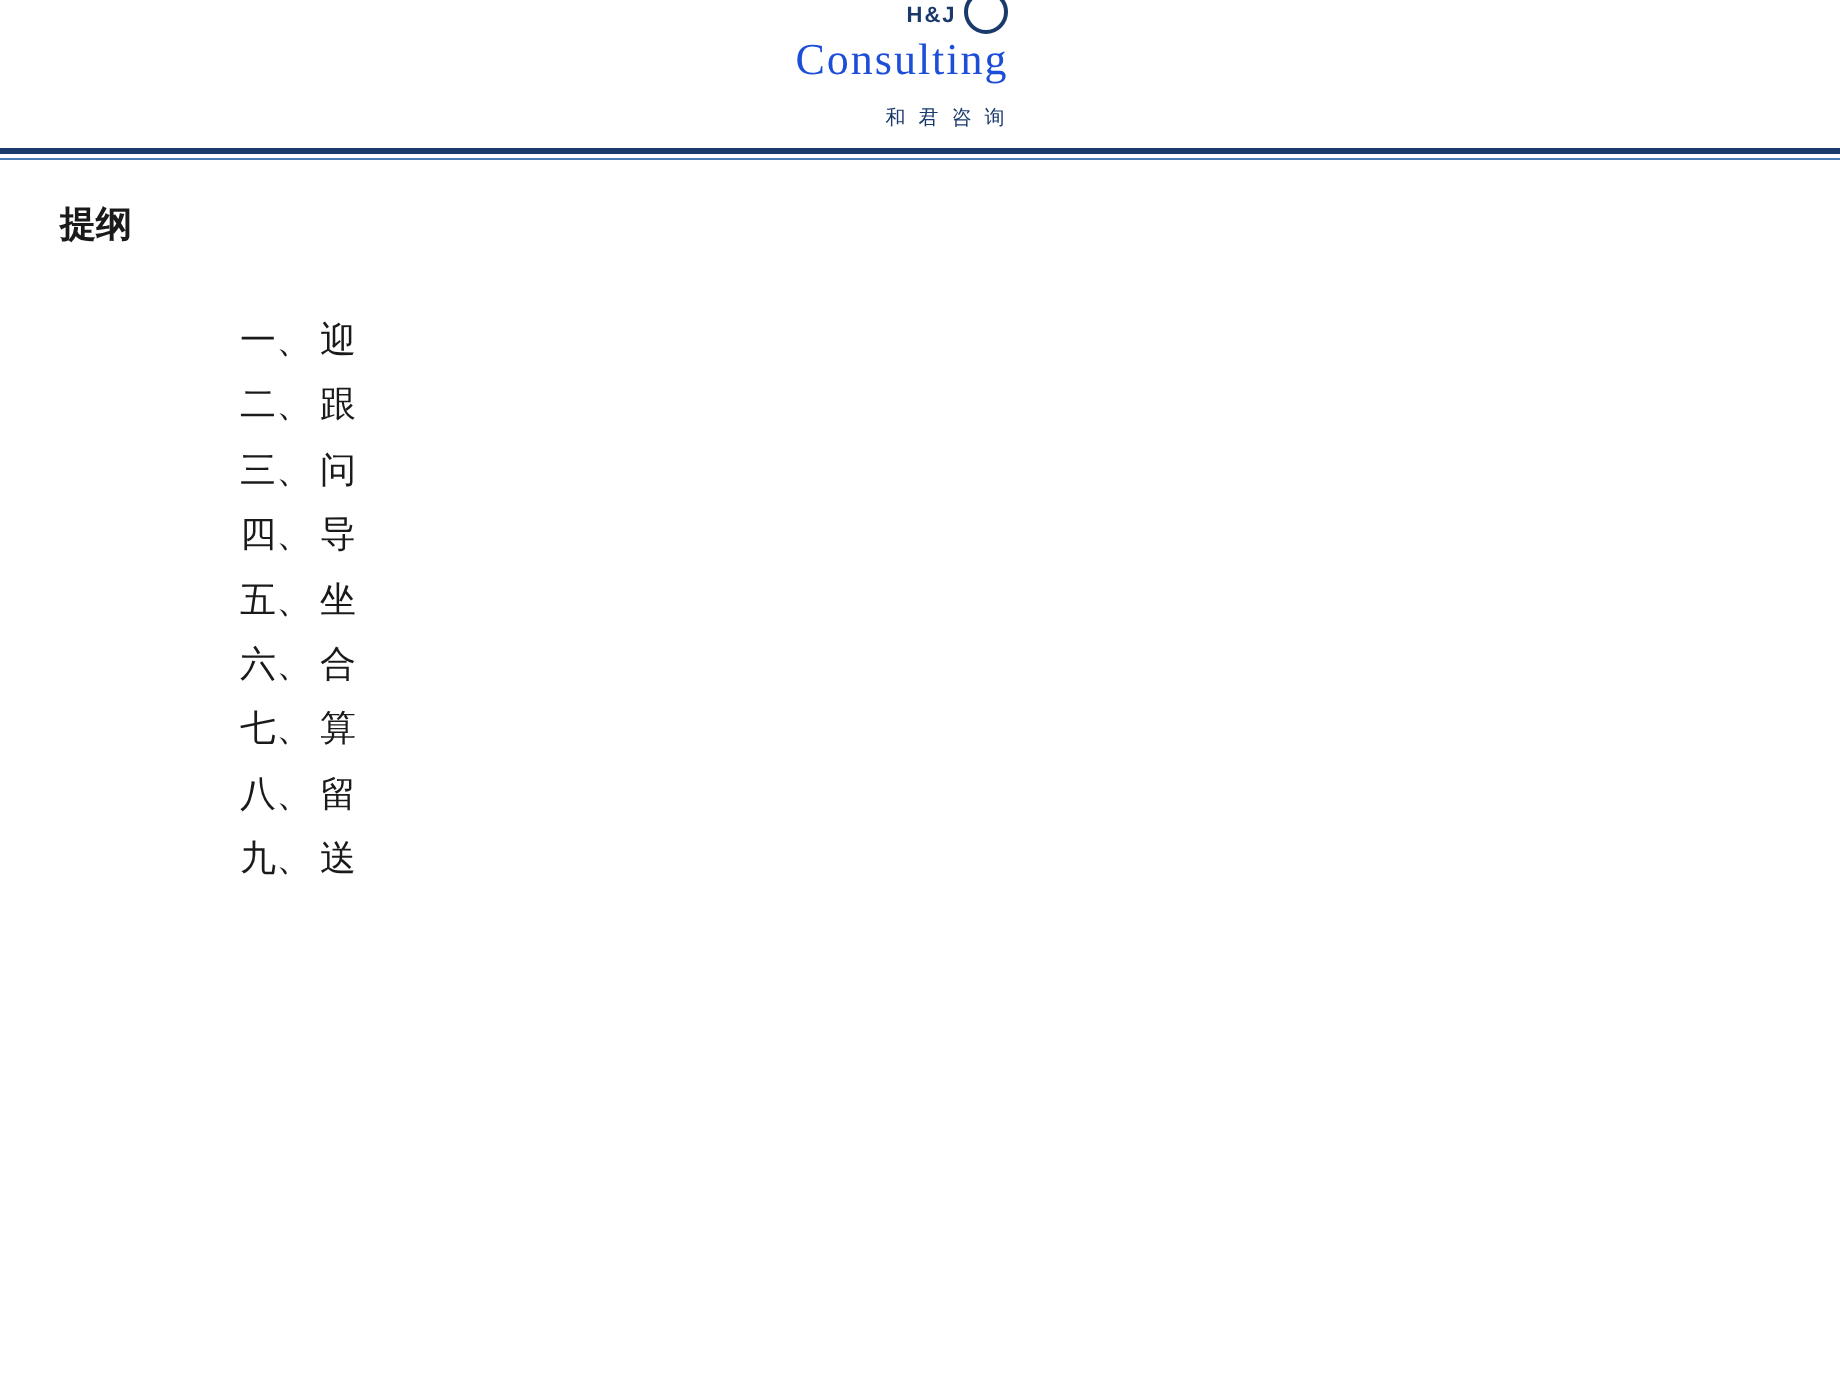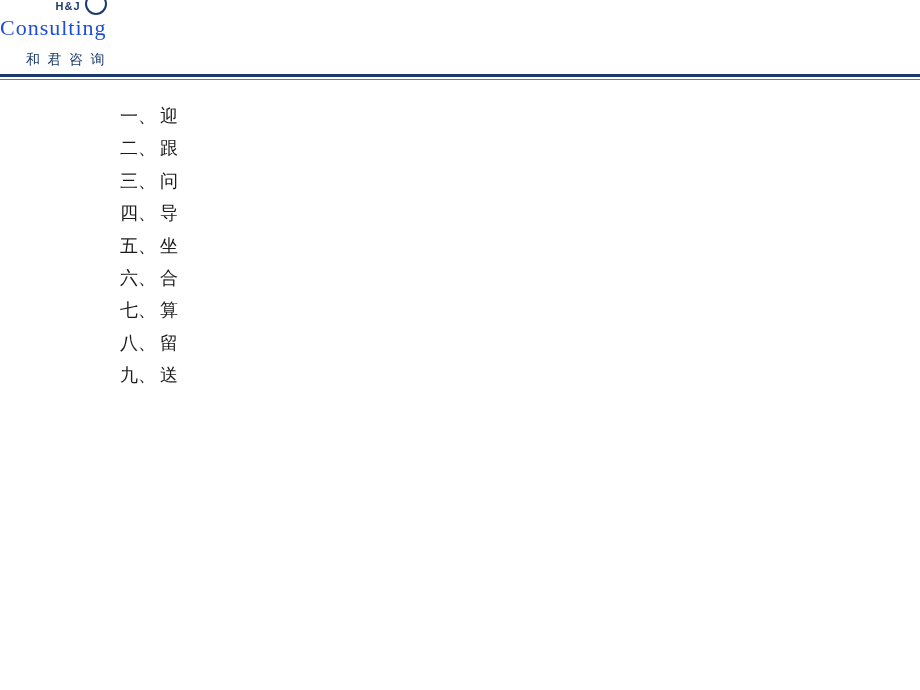--- a/index.html
+++ b/index.html
@@ -18,21 +18,21 @@
     }
 
     
     .header {
       position: absolute;
       top: 0;
       right: 0;
       width: 920px;
       height: 62px;
       display: flex;
-      justify-content: flex-start;
+      justify-content: center;
       align-items: center;
       padding-right: 18px;
       background: #ffffff;
     }
 
     
     .logo-container {
       display: flex;
       flex-direction: column;
       align-items: flex-end;
@@ -66,21 +66,21 @@
 
     .logo-consulting {
       font-size: 22px;
       font-family: "Palatino Linotype", "Book Antiqua", Palatino, serif;
       color: #1d4ed8;
       font-weight: normal;
       letter-spacing: 1px;
     }
 
     .logo-chinese {
-      font-size: 14px;
+      font-size: 10px;
       color: #1a3a6b;
       font-family: "SimSun", "宋体", serif;
       letter-spacing: 2px;
       margin-top: 14px;
     }
 
     
     .divider-container {
       position: absolute;
       top: 74px;
@@ -161,20 +161,21 @@
     <div class="logo-chinese">和 君 咨 询</div>
   </div>
 </div>
 
 <div class="divider-container">
   <div class="divider-thick"></div>
   <div class="divider-thin"></div>
 </div>
 
 <div class="main-content">
+  <div class="page-title">提纲</div>
 
   <div class="outline-list" id="outline-list">
   <div class="outline-item">
         <span class="outline-number">一、</span>
         <span class="outline-text">迎</span>
       </div>
       <div class="outline-item">
         <span class="outline-number">二、</span>
         <span class="outline-text">跟</span>
       </div>

